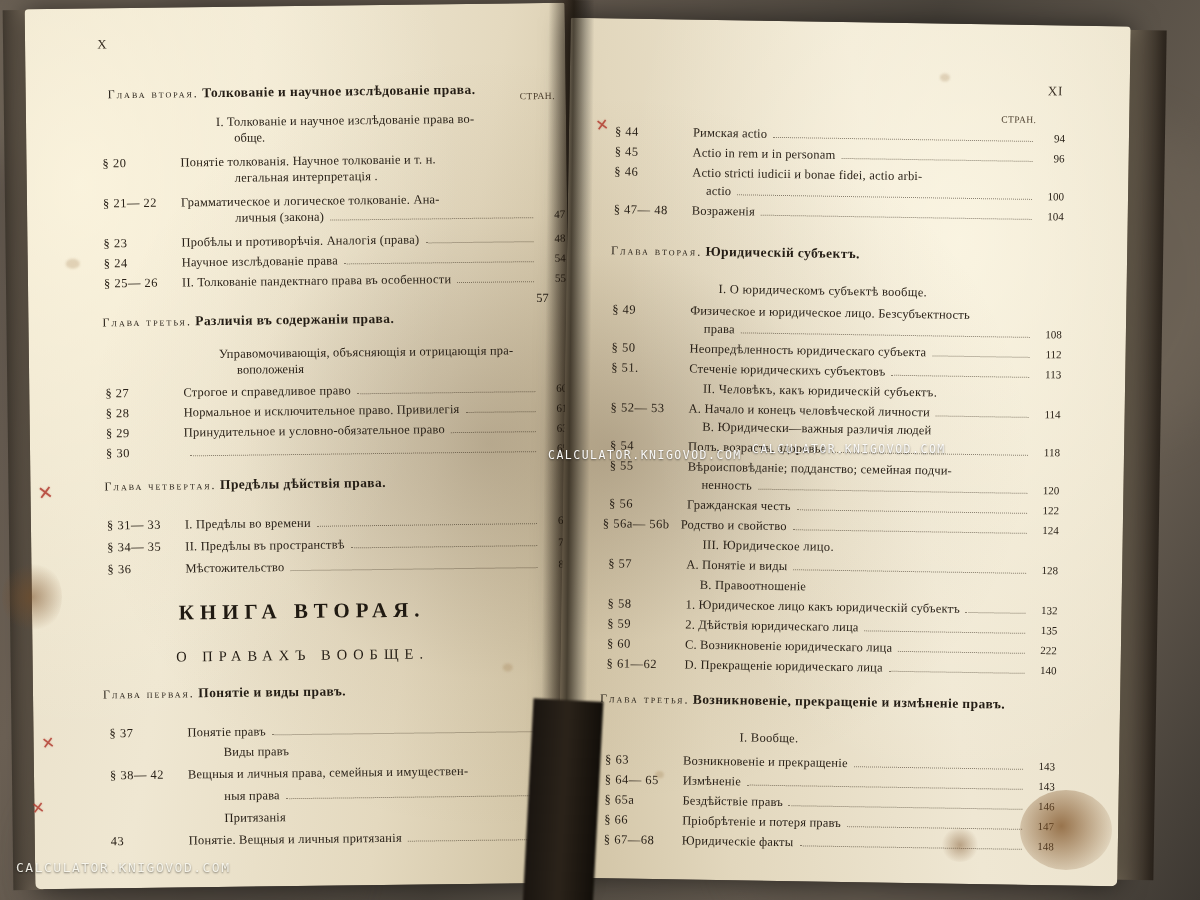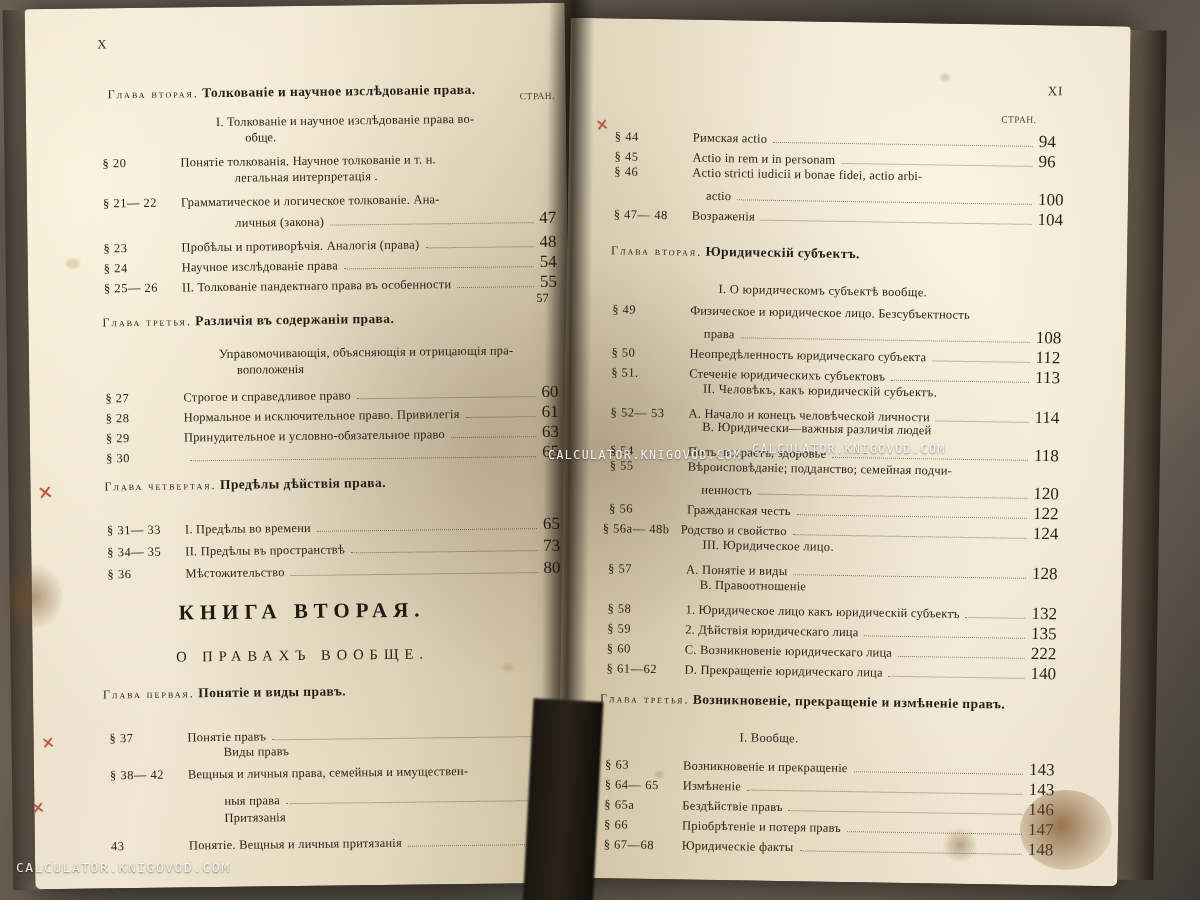--- a/index.html
+++ b/index.html
@@ -183,21 +183,22 @@
     letter-spacing: .2px;
   }
   .entry .leader {
     flex: 1;
     border-bottom: 1px dotted rgba(50,38,24,.55);
     margin: 0 6px 3px 6px;
     min-width: 12px;
   }
   .entry .pg {
     width: 26px;
-    font-size: 17px;
+    text-align: right;
+    font-size: 11px;
   }
   .cont {
     position: absolute;
     font-size: 12.5px;
     white-space: nowrap;
   }
 
   .big-title {
     position: absolute;
     width: 100%;
@@ -297,21 +298,21 @@
         <div class="stran" style="left:494px; top:88px;">СТРАН.</div>
 
         <div class="chapter-head" style="left:82px; top:78px;">
           <span class="cap">Глава вторая.</span>
           <span class="ttl">Толкованіе и научное изслѣдованіе права.</span>
         </div>
 
         <div class="entry" style="left:190px; top:108px; width:320px;">
           <span class="txt">I. Толкованіе и научное изслѣдованіе права во-</span>
         </div>
-        <div class="cont" style="left:208px; top:124px;margin-left:11px;">обще.</div>
+        <div class="cont" style="left:208px; top:124px;">обще.</div>
 
         <div class="entry" style="left:76px; top:148px; width:462px;">
           <span class="num">§  20</span>
           <span class="txt">Понятіе толкованія. Научное толкованіе и т. н.</span>
         </div>
         <div class="entry" style="left:208px; top:164px; width:330px;">
           <span class="txt">легальная интерпретація .</span>
         </div>
 
         <div class="entry" style="left:76px; top:188px; width:462px;">
@@ -535,21 +536,21 @@
           <span class="leader"></span>
           <span class="pg">120</span>
         </div>
         <div class="entry" style="left:46px; top:478px; width:450px;">
           <span class="num">§  56</span>
           <span class="txt">Гражданская честь</span>
           <span class="leader"></span>
           <span class="pg">122</span>
         </div>
         <div class="entry" style="left:40px; top:498px; width:456px;">
-          <span class="num">§ 56a— 48b</span>
+          <span class="num">§ 56a— 56b</span>
           <span class="txt">Родство и свойство</span>
           <span class="leader"></span>
           <span class="pg">124</span>
         </div>
 
         <div class="section-title" style="left:140px; top:518px;">III. Юридическое лицо.</div>
 
         <div class="entry" style="left:46px; top:538px; width:450px;">
           <span class="num">§  57</span>
           <span class="txt">A. Понятіе и виды</span>

